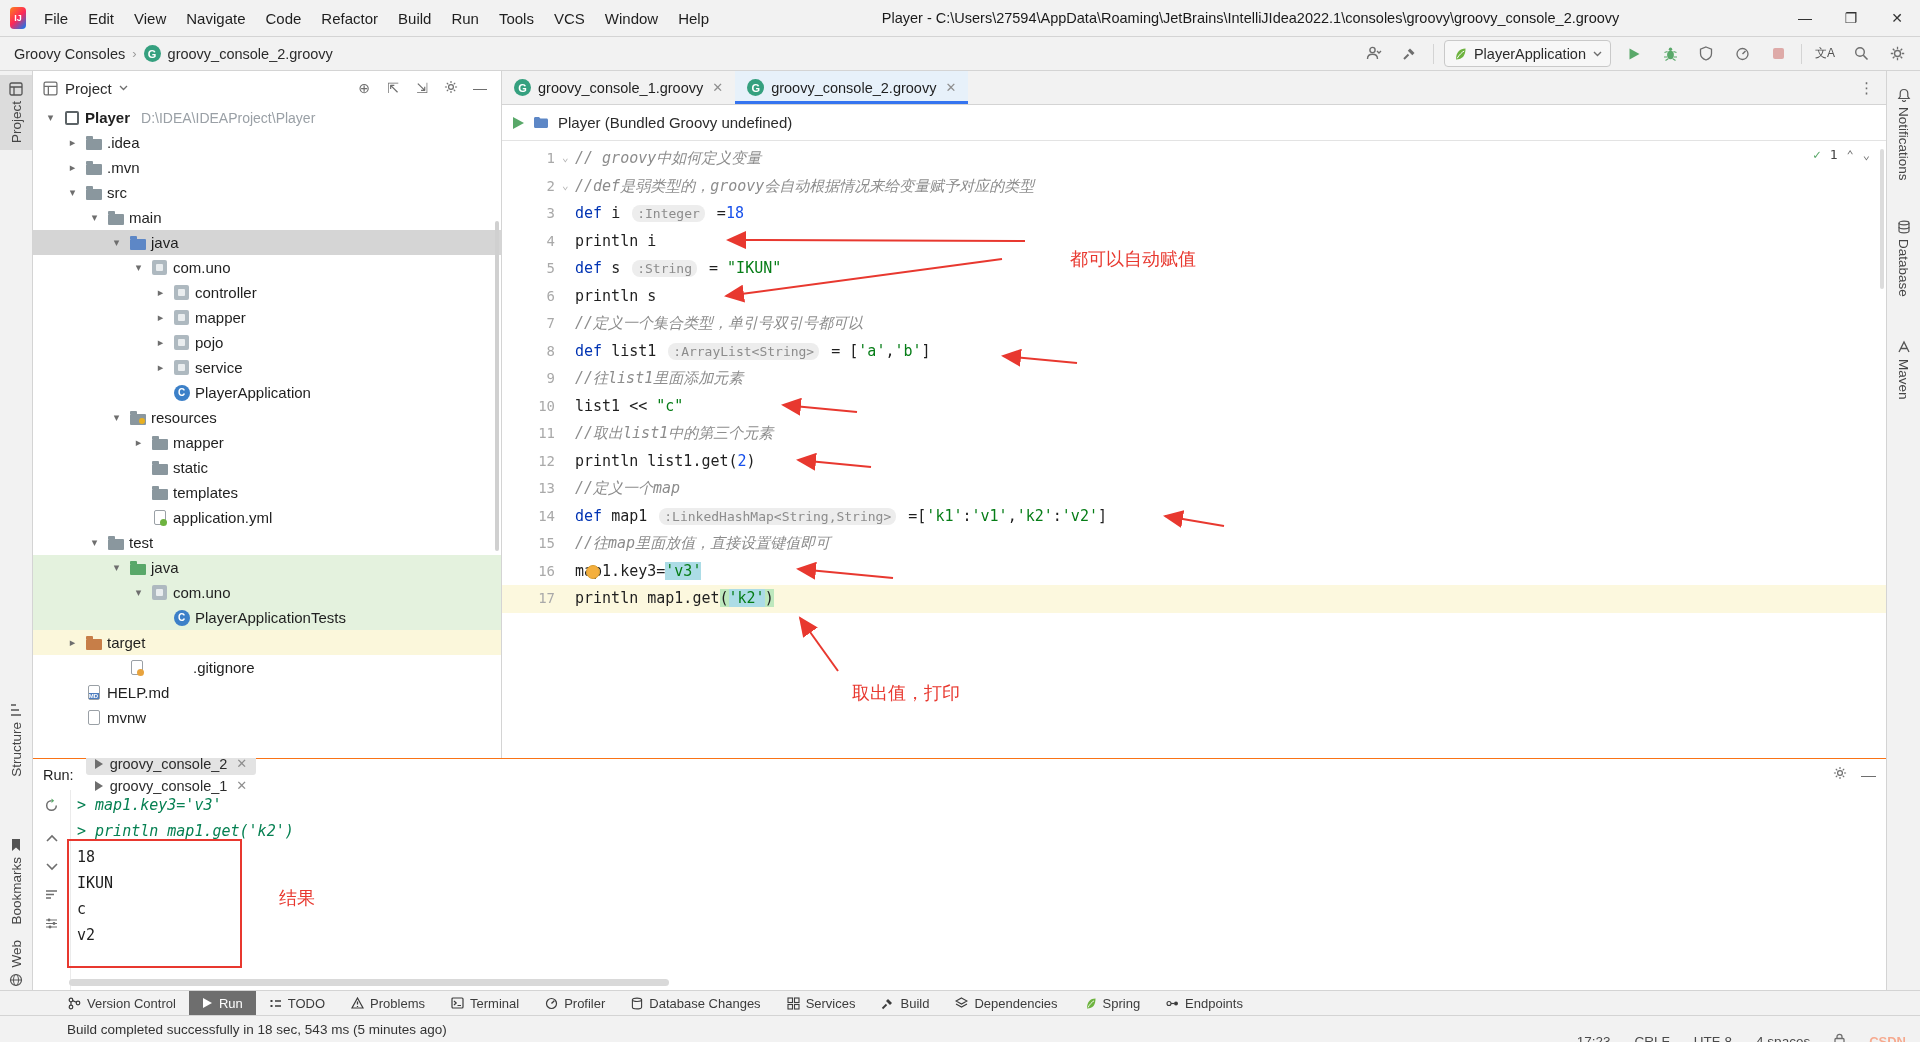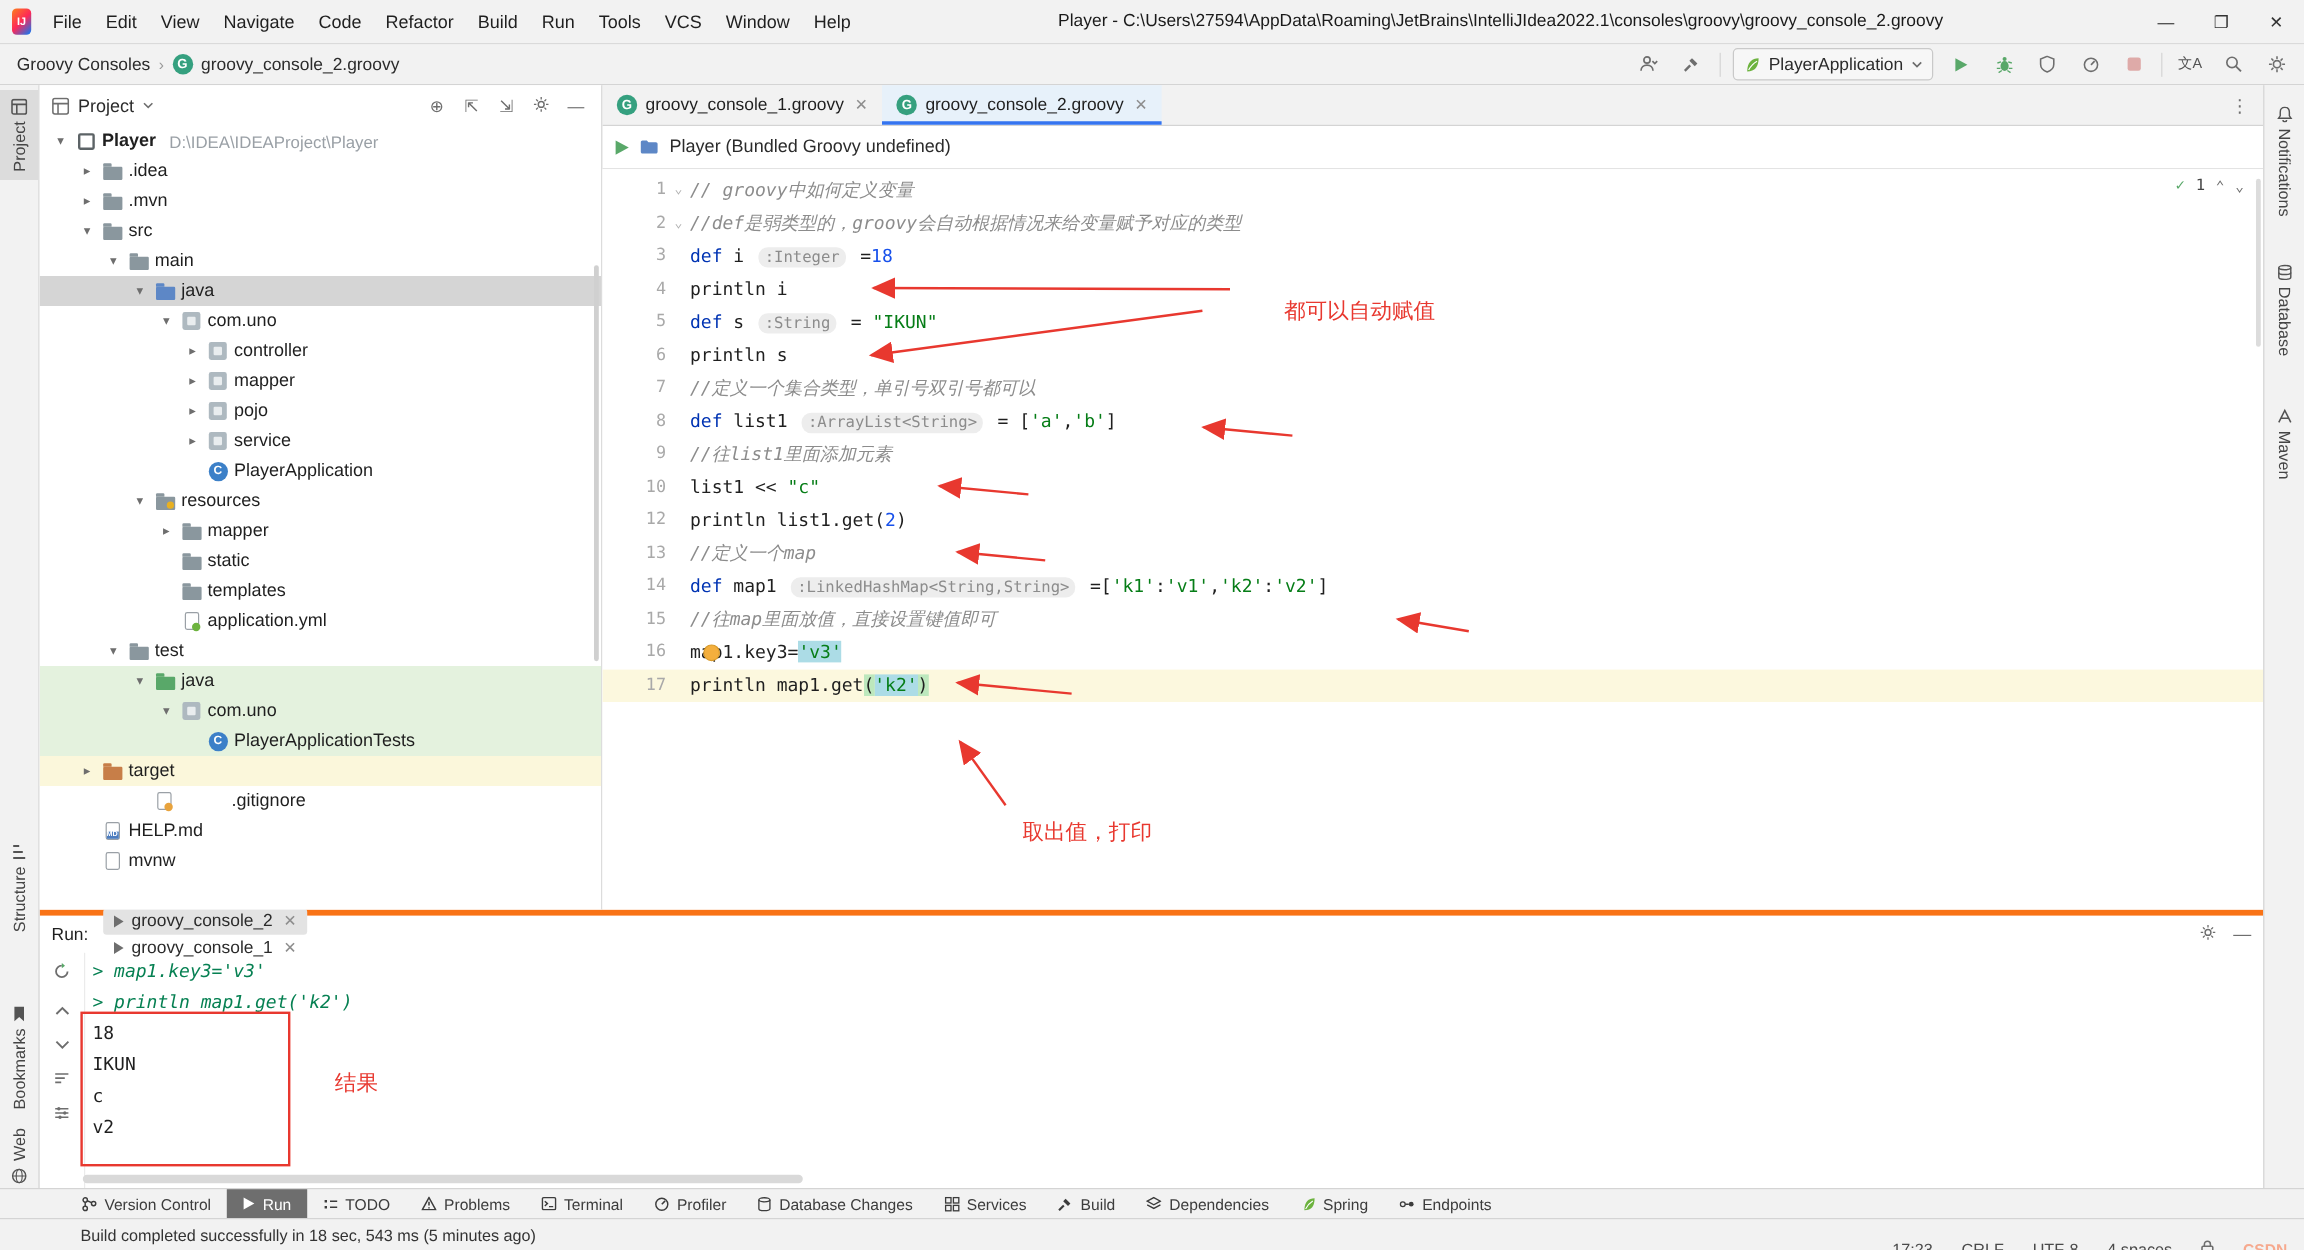--- a/index.html
+++ b/index.html
@@ -97,21 +97,21 @@
   .hl-brace{background:#BDE8BD;}
   .bulb{position:absolute;left:84px;top:7px;width:14px;height:14px;border-radius:50%;background:#F4AF3D;border:1px solid #D89B2C;z-index:3;}
   .ann-svg{position:absolute;inset:0;pointer-events:none;z-index:5;}
   .ann-label{position:absolute;color:#E8382F;font-size:18px;z-index:5;font-family:"Liberation Sans",sans-serif;}
   .insp{position:absolute;top:6px;right:16px;display:flex;align-items:center;gap:9px;font-size:13px;color:#444;z-index:4;}
   .insp .chk{color:#59A869;font-weight:bold;}
   .insp .ud{color:#6E6E6E;font-size:12px;}
   .escroll{position:absolute;right:2px;top:8px;width:4px;height:140px;background:#DCDCDC;border-radius:2px;}
 
   
-  .run-panel{height:232px;border-top:5px solid #f97316;display:flex;flex-direction:column;background:#fff;}
+  .run-panel{height:232px;border-top:1px solid #f97316;display:flex;flex-direction:column;background:#fff;}
   .run-tabs{height:31px;display:flex;align-items:center;gap:4px;padding:0 10px;font-size:14.5px;flex:none;}
   .run-title{margin-right:8px;color:#1f1f1f;}
   .rtab{display:flex;align-items:center;gap:7px;padding:3px 9px;border-radius:3px;}
   .rtab.active{background:#E3E3E3;}
   .rtab .rt-ic{width:0;height:0;border-left:8px solid #6E6E6E;border-top:5px solid transparent;border-bottom:5px solid transparent;}
   .run-right{margin-left:auto;display:flex;gap:14px;color:#6E6E6E;font-size:15px;}
   .run-body{flex:1;position:relative;font-family:"DejaVu Sans Mono",monospace;font-size:15px;}
   .run-gutter{position:absolute;left:0;top:0;bottom:0;width:38px;border-right:1px solid #EBEBEB;display:flex;flex-direction:column;align-items:center;padding-top:8px;gap:11px;color:#6E6E6E;}
   .run-lines{position:absolute;left:44px;top:2px;}
   .oline{height:26px;line-height:26px;white-space:pre;}
@@ -529,20 +529,24 @@
                 <span class="ln">8</span>
                 <span class="ctext"><span class="kw">def </span><span class="pl">list1 </span><span class="hint">:ArrayList&lt;String&gt;</span><span class="pl"> = [</span><span class="str">'a'</span><span class="pl">,</span><span class="str">'b'</span><span class="pl">]</span></span>
               </div>
               <div class="cline">
                 <span class="ln">9</span>
                 <span class="ctext"><span class="com">//往list1里面添加元素</span></span>
               </div>
               <div class="cline">
                 <span class="ln">10</span>
                 <span class="ctext"><span class="pl">list1 &lt;&lt; </span><span class="str">"c"</span></span>
+              </div>
+              <div class="cline">
+                <span class="ln">11</span>
+                <span class="ctext"><span class="com">//取出list1中的第三个元素</span></span>
               </div>
               <div class="cline">
                 <span class="ln">12</span>
                 <span class="ctext"><span class="pl">println list1.get(</span><span class="num">2</span><span class="pl">)</span></span>
               </div>
               <div class="cline">
                 <span class="ln">13</span>
                 <span class="ctext"><span class="com">//定义一个map</span></span>
               </div>
               <div class="cline">

